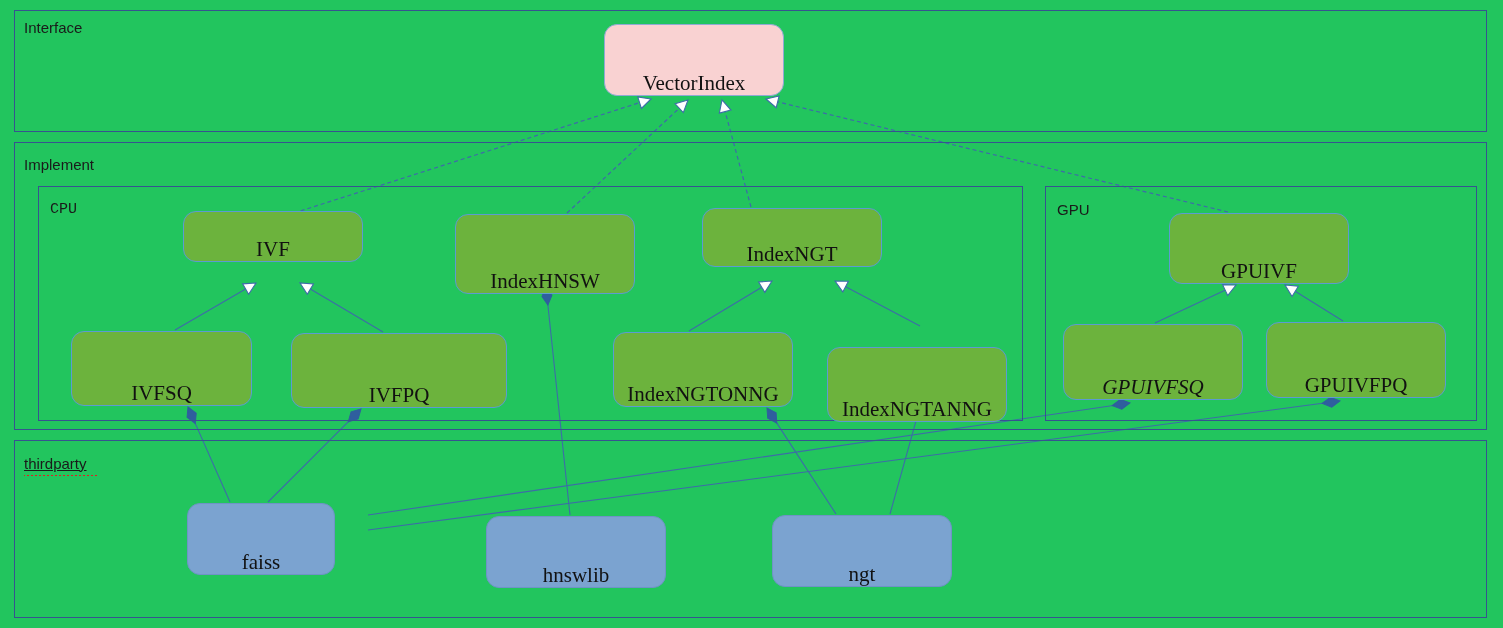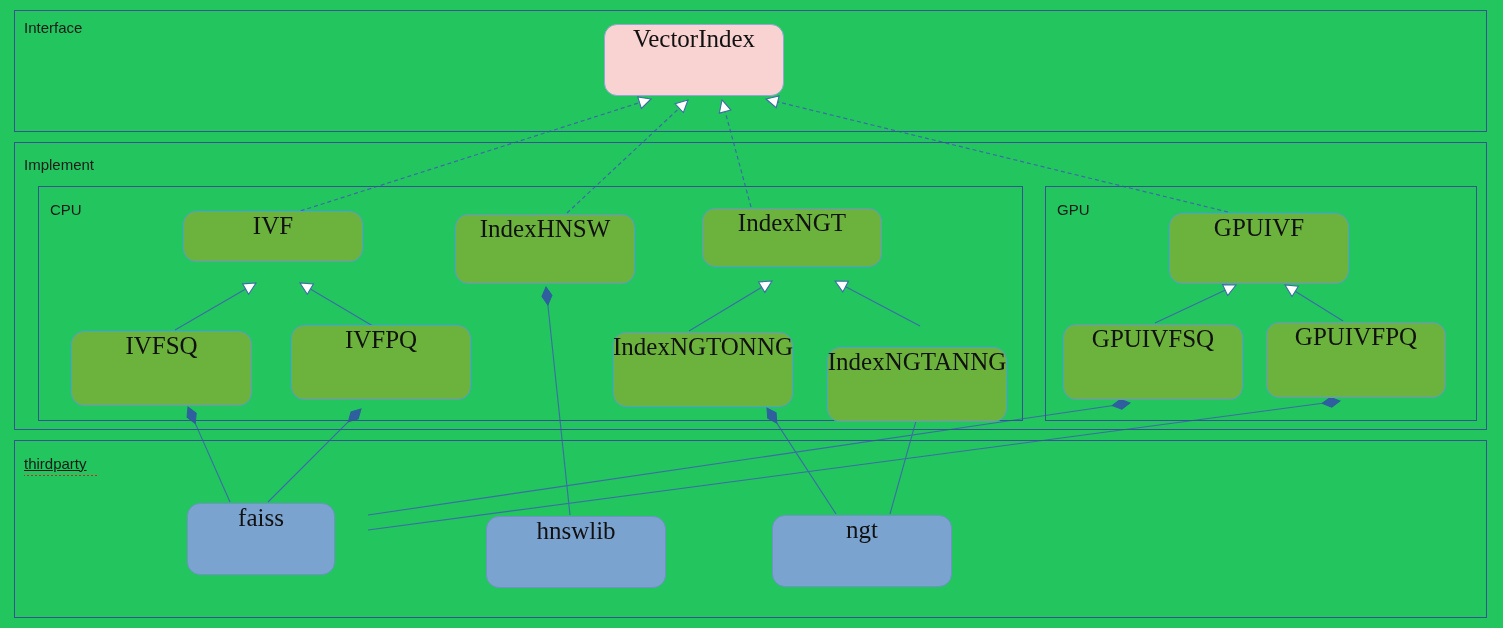--- a/index.html
+++ b/index.html
@@ -53,24 +53,24 @@
       radial-gradient(circle at 2px 3px, transparent 1.6px, #e02020 1.7px, #e02020 2.2px, transparent 2.3px);
     background-size: 4px 4px;
     background-repeat: repeat-x;
   }
   .node {
     position: absolute;
     box-sizing: border-box;
     border-radius: 13px;
     border: 1px solid #6f93c6;
     display: flex;
-    align-items: flex-start;
+    align-items: flex-end;
     justify-content: center;
     font-family: "Liberation Serif", serif;
-    font-size: 25px;
+    font-size: 21px;
     color: #111111;
     text-align: center;
     line-height: 1.1;
   }
   .node.iface { background: #f9d2d2; border-color: #8faad4; }
   .node.impl  { background: #6cb33d; border-color: #5c9bd1; }
   .node.third { background: #7ba3d0; border-color: #6f93c6; }
 </style>
 </head>
 <body>
@@ -145,56 +145,56 @@
         <line x1="890" y1="514" x2="918.3101382710136" y2="412.63144038443545" stroke="#3d6ca8" stroke-width="1.1" fill="none"></line>
         <polygon points="0,0 -9,-5 -18,0 -9,5" fill="#2f5f9e" stroke="#2f5f9e" stroke-width="1" transform="translate(921,403) rotate(-74.39605285494326)"></polygon>
       </g>
     </svg>
   <div id="containers">
       <div class="container-box" style="left: 14px; top: 10px; width: 1473px; height: 122px; border-color: rgb(54, 84, 143);"></div>
       <div class="container-label" style="left: 24px; top: 20px;">Interface</div>
       <div class="container-box" style="left: 14px; top: 142px; width: 1473px; height: 288px; border-color: rgb(54, 84, 143);"></div>
       <div class="container-label" style="left: 24px; top: 157px;">Implement</div>
       <div class="container-box" style="left: 38px; top: 186px; width: 985px; height: 235px; border-color: rgb(54, 84, 143);"></div>
-      <div class="container-label" style="left: 50px; top: 202px;">CPU</div>
+      <div class="container-label" style="left: 50px; top: 202px; font-family: Liberation Mono, monospace;">CPU</div>
       <div class="container-box" style="left: 1045px; top: 186px; width: 432px; height: 235px; border-color: rgb(54, 84, 143);"></div>
       <div class="container-label" style="left: 1057px; top: 202px;">GPU</div>
       <div class="container-box" style="left: 14px; top: 440px; width: 1473px; height: 178px; border-color: rgb(54, 84, 143);"></div>
       <div class="container-label misspelled" style="left: 24px; top: 456px;">thirdparty</div>
       <div class="squiggle" style="left: 24px; top: 474px; width: 74px;"></div>
     </div>
   <div id="nodes">
       <div class="node iface" style="left: 604px; top: 24px; width: 180px; height: 72px;">
         <span>VectorIndex</span>
       </div>
       <div class="node impl" style="left: 183px; top: 211px; width: 180px; height: 51px;">
         <span>IVF</span>
       </div>
-      <div class="node impl" style="left: 455px; top: 214px; width: 180px; height: 70px;">
+      <div class="node impl" style="left: 455px; top: 214px; width: 180px; height: 80px;">
         <span>IndexHNSW</span>
       </div>
       <div class="node impl" style="left: 702px; top: 208px; width: 180px; height: 59px;">
         <span>IndexNGT</span>
       </div>
       <div class="node impl" style="left: 1169px; top: 213px; width: 180px; height: 71px;">
         <span>GPUIVF</span>
       </div>
       <div class="node impl" style="left: 71px; top: 331px; width: 181px; height: 75px;">
         <span>IVFSQ</span>
       </div>
-      <div class="node impl" style="left: 291px; top: 325px; width: 180px; height: 75px;">
+      <div class="node impl" style="left: 291px; top: 333px; width: 216px; height: 75px;">
         <span>IVFPQ</span>
       </div>
       <div class="node impl" style="left: 613px; top: 332px; width: 180px; height: 75px;">
         <span>IndexNGTONNG</span>
       </div>
       <div class="node impl" style="left: 827px; top: 327px; width: 180px; height: 75px; margin-top: 20px;">
         <span>IndexNGTANNG</span>
       </div>
-      <div class="node impl" style="left: 1063px; top: 324px; width: 180px; height: 76px;">
+      <div class="node impl" style="left: 1063px; top: 324px; width: 180px; height: 76px; font-style: italic;">
         <span>GPUIVFSQ</span>
       </div>
       <div class="node impl" style="left: 1266px; top: 322px; width: 180px; height: 76px;">
         <span>GPUIVFPQ</span>
       </div>
       <div class="node third" style="left: 187px; top: 503px; width: 148px; height: 72px;">
         <span>faiss</span>
       </div>
       <div class="node third" style="left: 486px; top: 516px; width: 180px; height: 72px;">
         <span>hnswlib</span>

